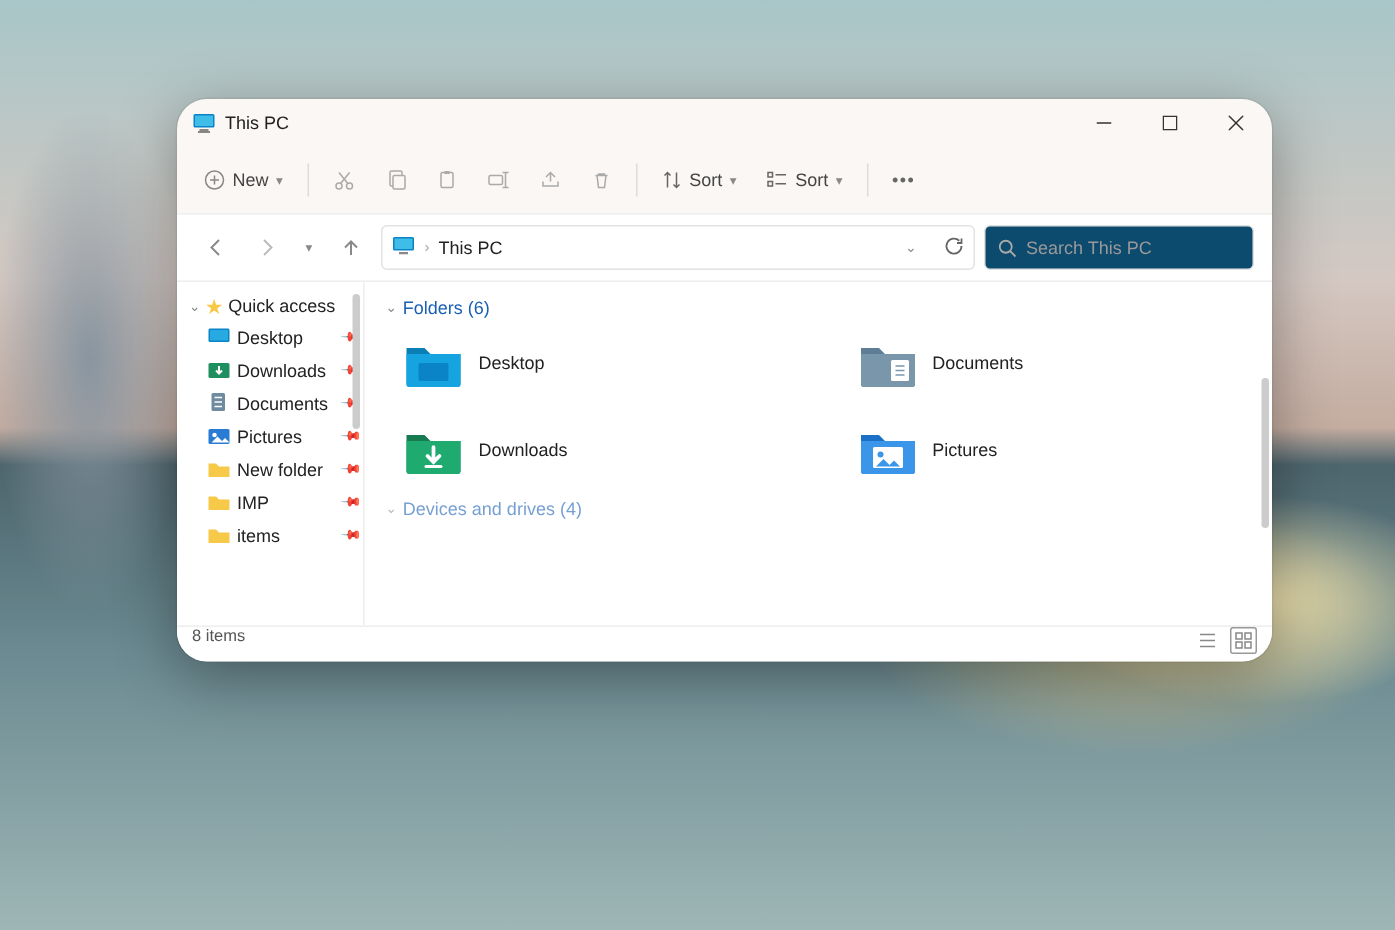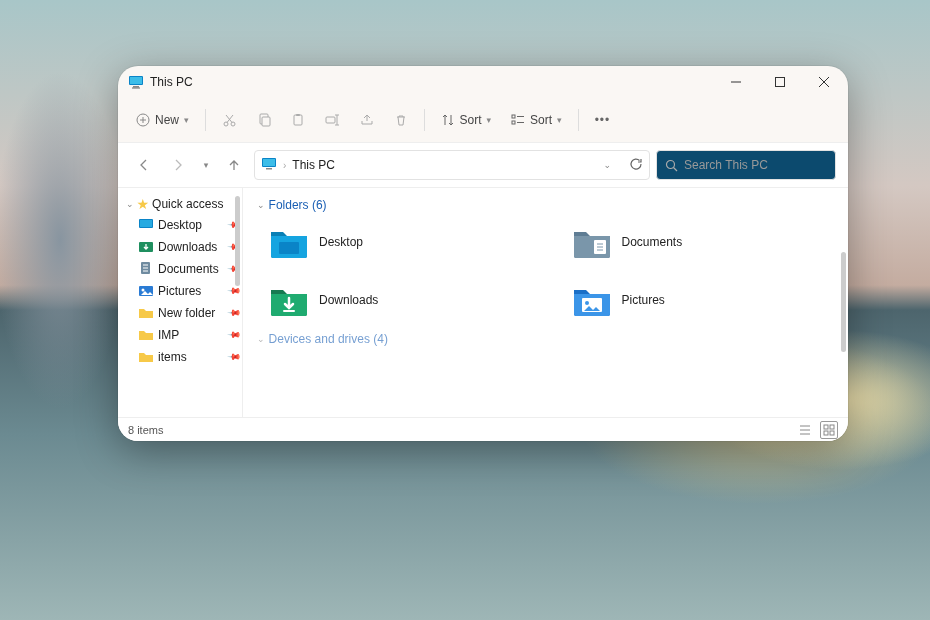--- a/index.html
+++ b/index.html
@@ -58,21 +58,21 @@
 .pin { margin-left: auto; color: #bbb; font-size: 9px; transform: rotate(45deg); }
 .content { flex: 1; position: relative; padding: 8px 14px; overflow: hidden; }
 .group-head { display: flex; align-items: center; gap: 4px; font-size: 12px; color: #1a5fb4; padding: 2px 0 8px 0; }
 .grid { display: grid; grid-template-columns: 1fr 1fr; column-gap: 40px; row-gap: 14px; padding-left: 12px; }
 .folder { display: flex; align-items: center; gap: 10px; height: 44px; }
 .folder .bigicon { width: 40px; height: 36px; flex-shrink: 0; }
 .folder .label { font-size: 12px; }
 .group-head2 { display: flex; align-items: center; gap: 4px; font-size: 12px; color: #1a5fb4; padding-top: 10px; opacity: 0.6; }
 .scroll { position: absolute; right: 2px; top: 64px; width: 5px; height: 100px; background: #ccc; border-radius: 3px; }
 .scroll2 { position: absolute; right: 2px; top: 8px; width: 5px; height: 90px; background: #ccc; border-radius: 3px; }
-.statusbar { height: 24px; border-top: 1px solid #eee; display: flex; align-items: center; padding: 0 10px; font-size: 11px; color: #555; background: #fff; }
+.statusbar { height: 24px; border-top: 1px solid #eee; display: flex; padding: 0 10px; font-size: 11px; color: #555; background: #fff; }
 .statusbar .viewbtns { margin-left: auto; display: flex; gap: 6px; color: #888; }
 .viewbtns div { width: 18px; height: 18px; display: flex; align-items: center; justify-content: center; border: 1px solid transparent; border-radius: 2px; }
 .viewbtns div.active { border-color: #999; }
 .ficon svg, .bigicon svg { width: 100%; height: 100%; display: block; }
 </style>
 </head>
 <body>
 
 <div class="wallpaper"></div>
 

